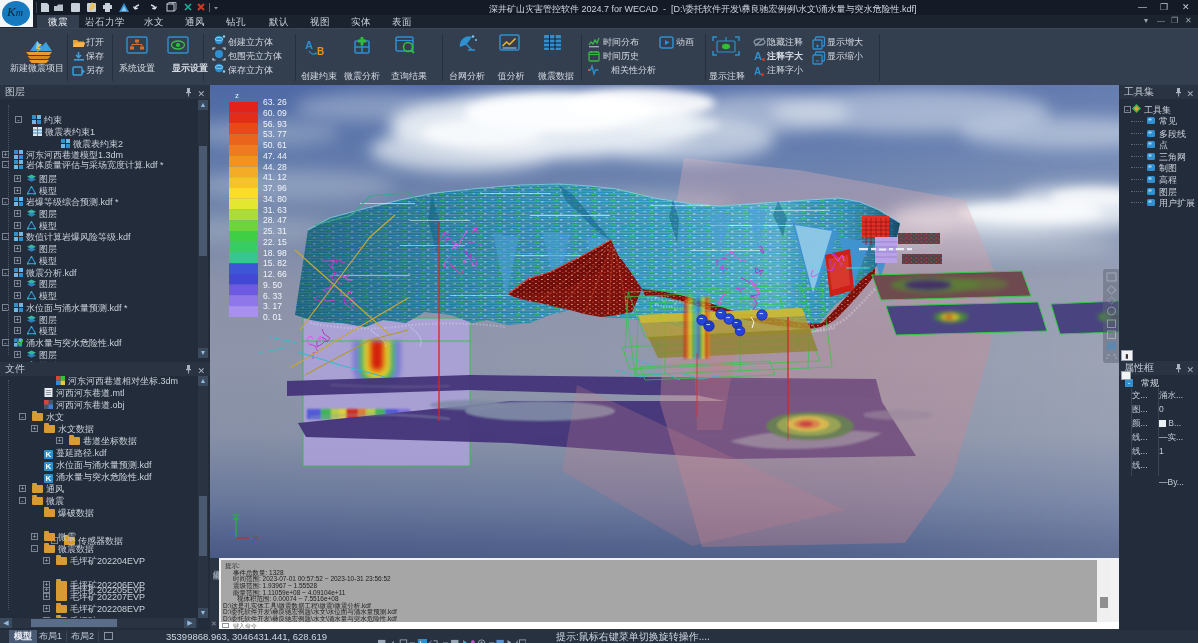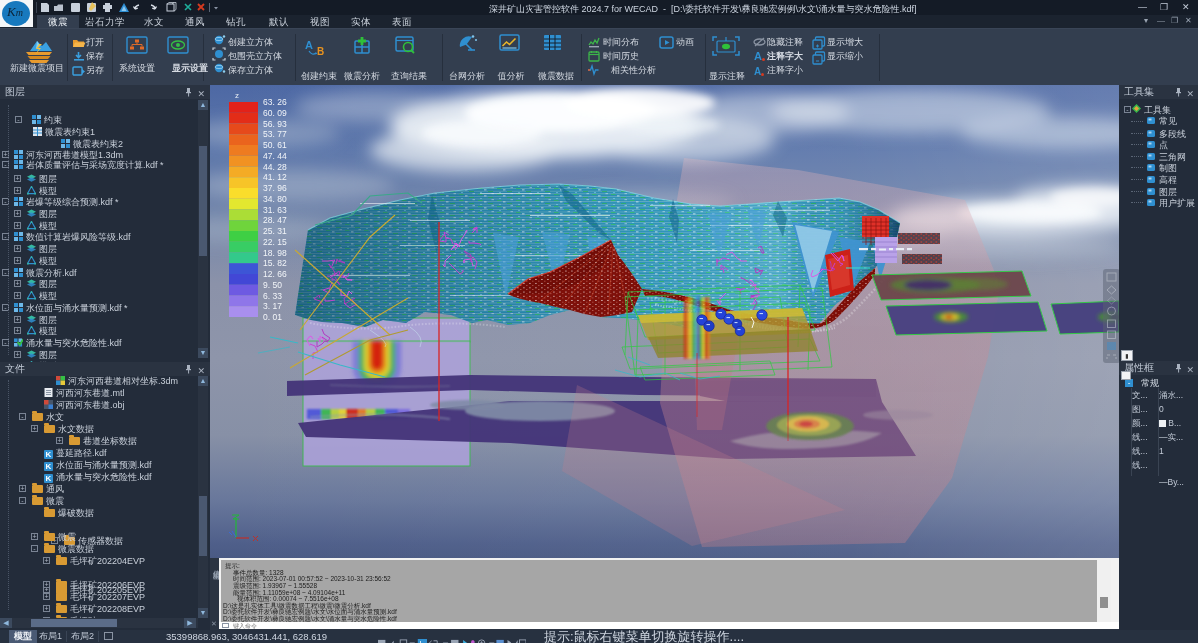--- a/index.html
+++ b/index.html
@@ -1006,14 +1006,14 @@
           <path d="M101 2 c3-2 5 2 2 4 l-3 1" fill="#c05ad0"></path>
           <circle cx="112" cy="4.5" r="3.5" fill="none" stroke="#9aa5b5"></circle>
           <path d="M110 4.5 h4 M112 2.5 v4" stroke="#9aa5b5"></path>
           <path d="M120 4 l3 3 3-3 Z"></path>
           <rect x="128" y="1" width="8" height="7" fill="#5a8fd0"></rect>
           <path d="M140 1 l4 3 -4 4 Z" fill="#9aa5b5"></path>
           <path d="M147 8 l4-7 v7 Z"></path>
           <rect x="153" y="1" width="7" height="7" fill="none" stroke="#9aa5b5"></rect>
         </g>
 </svg></div>
-<div class="abs" style="left:544px;top:0;font-size:13px;line-height:13px;color:#cfd6e0;">提示:鼠标右键菜单切换旋转操作....</div>
+<div class="abs" style="left:556px;top:0;font-size:10px;line-height:13px;color:#cfd6e0;">提示:鼠标右键菜单切换旋转操作....</div>
 </div>
 
 </body></html>

